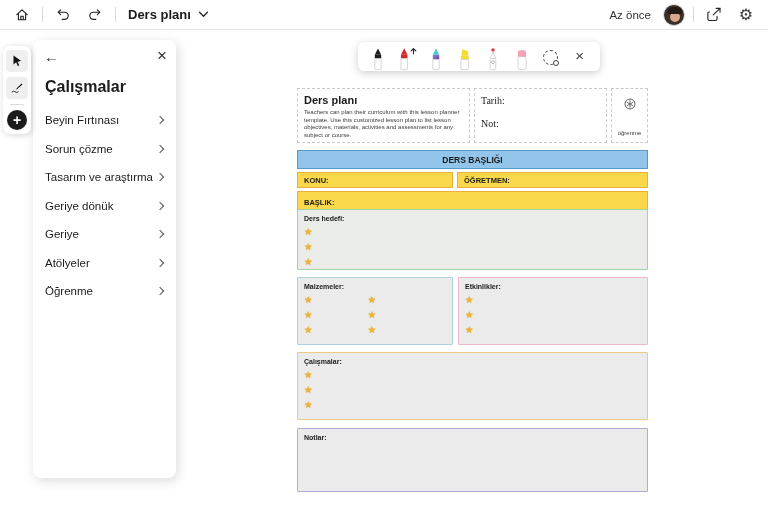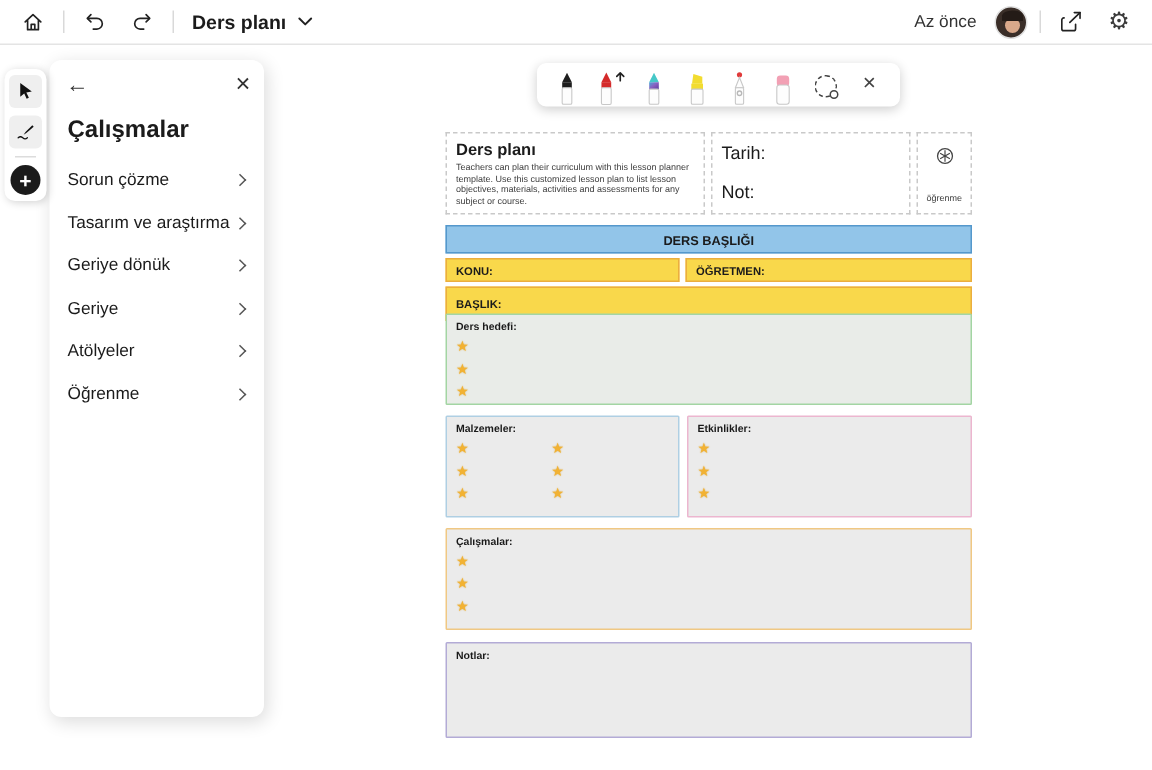--- a/index.html
+++ b/index.html
@@ -45,21 +45,21 @@
   .lasso-wrap { width:15px; height:15px; border:1.4px dashed #444; border-radius:50%; position:relative; margin-bottom:6px; }
   .lasso-wrap::after { content:""; position:absolute; right:-2px; bottom:-2px; width:4px; height:4px; background:#fff; border:1.2px solid #444; border-radius:50%; }
 
   
   .lesson-plan { position:absolute; left:297px; top:88px; width:351px; height:404px; z-index:5; }
   .lp-header { position:absolute; top:0; left:0; right:0; height:55px; display:flex; gap:4px; }
   .lp-cell { border:1px dashed #c9c9c9; background:#fff; }
   .lp-cell-title { flex:0 0 173px; padding:5px 6px 0 6px; }
   .lp-title { font-size:11px; font-weight:700; margin-bottom:3px; }
   .lp-desc { font-size:6px; line-height:7.5px; color:#3c3c3c; }
-  .lp-cell-meta { flex:1 1 auto; padding:6px 6px; font-size:12px; }
+  .lp-cell-meta { flex:1 1 auto; padding:6px 6px; font-size:10px;font-family:Liberation Serif, serif; }
   .lp-meta-note { margin-top:12px; }
   .lp-cell-badge { flex:0 0 37px; display:flex; flex-direction:column; align-items:center; justify-content:space-between; padding:9px 2px 6px 2px; }
   .lp-badge-label { font-size:6px; color:#3c3c3c; }
 
   .lp-banner { position:absolute; top:62px; left:0; right:0; height:19px; background:#92C5E9; border:1px solid #5598CC;
                display:flex; align-items:center; justify-content:center; font-size:8.5px; font-weight:700; }
   .lp-yellow { position:absolute; background:#F9D84B; border:1px solid #EBAE3F; font-size:7.5px; font-weight:700;
                display:flex; align-items:center; padding-left:6px; }
   .lp-konu { top:84px; left:0; width:156px; height:16px; }
   .lp-ogretmen { top:84px; left:160px; right:0; height:16px;text-align:center; }
@@ -251,20 +251,24 @@
   <aside class="templates-panel">
     <button class="panel-back">
       <span>←</span>
     </button>
     <button class="panel-close">
       <span>×</span>
     </button>
     <h2 class="panel-title">Çalışmalar</h2>
     <div class="panel-items">
       <div class="panel-item">
+        <span>Beyin Fırtınası</span>
+        <span class="chev-right"></span>
+      </div>
+      <div class="panel-item">
         <span>Sorun çözme</span>
         <span class="chev-right"></span>
       </div>
       <div class="panel-item">
         <span>Tasarım ve araştırma</span>
         <span class="chev-right"></span>
       </div>
       <div class="panel-item">
         <span>Geriye dönük</span>
         <span class="chev-right"></span>

